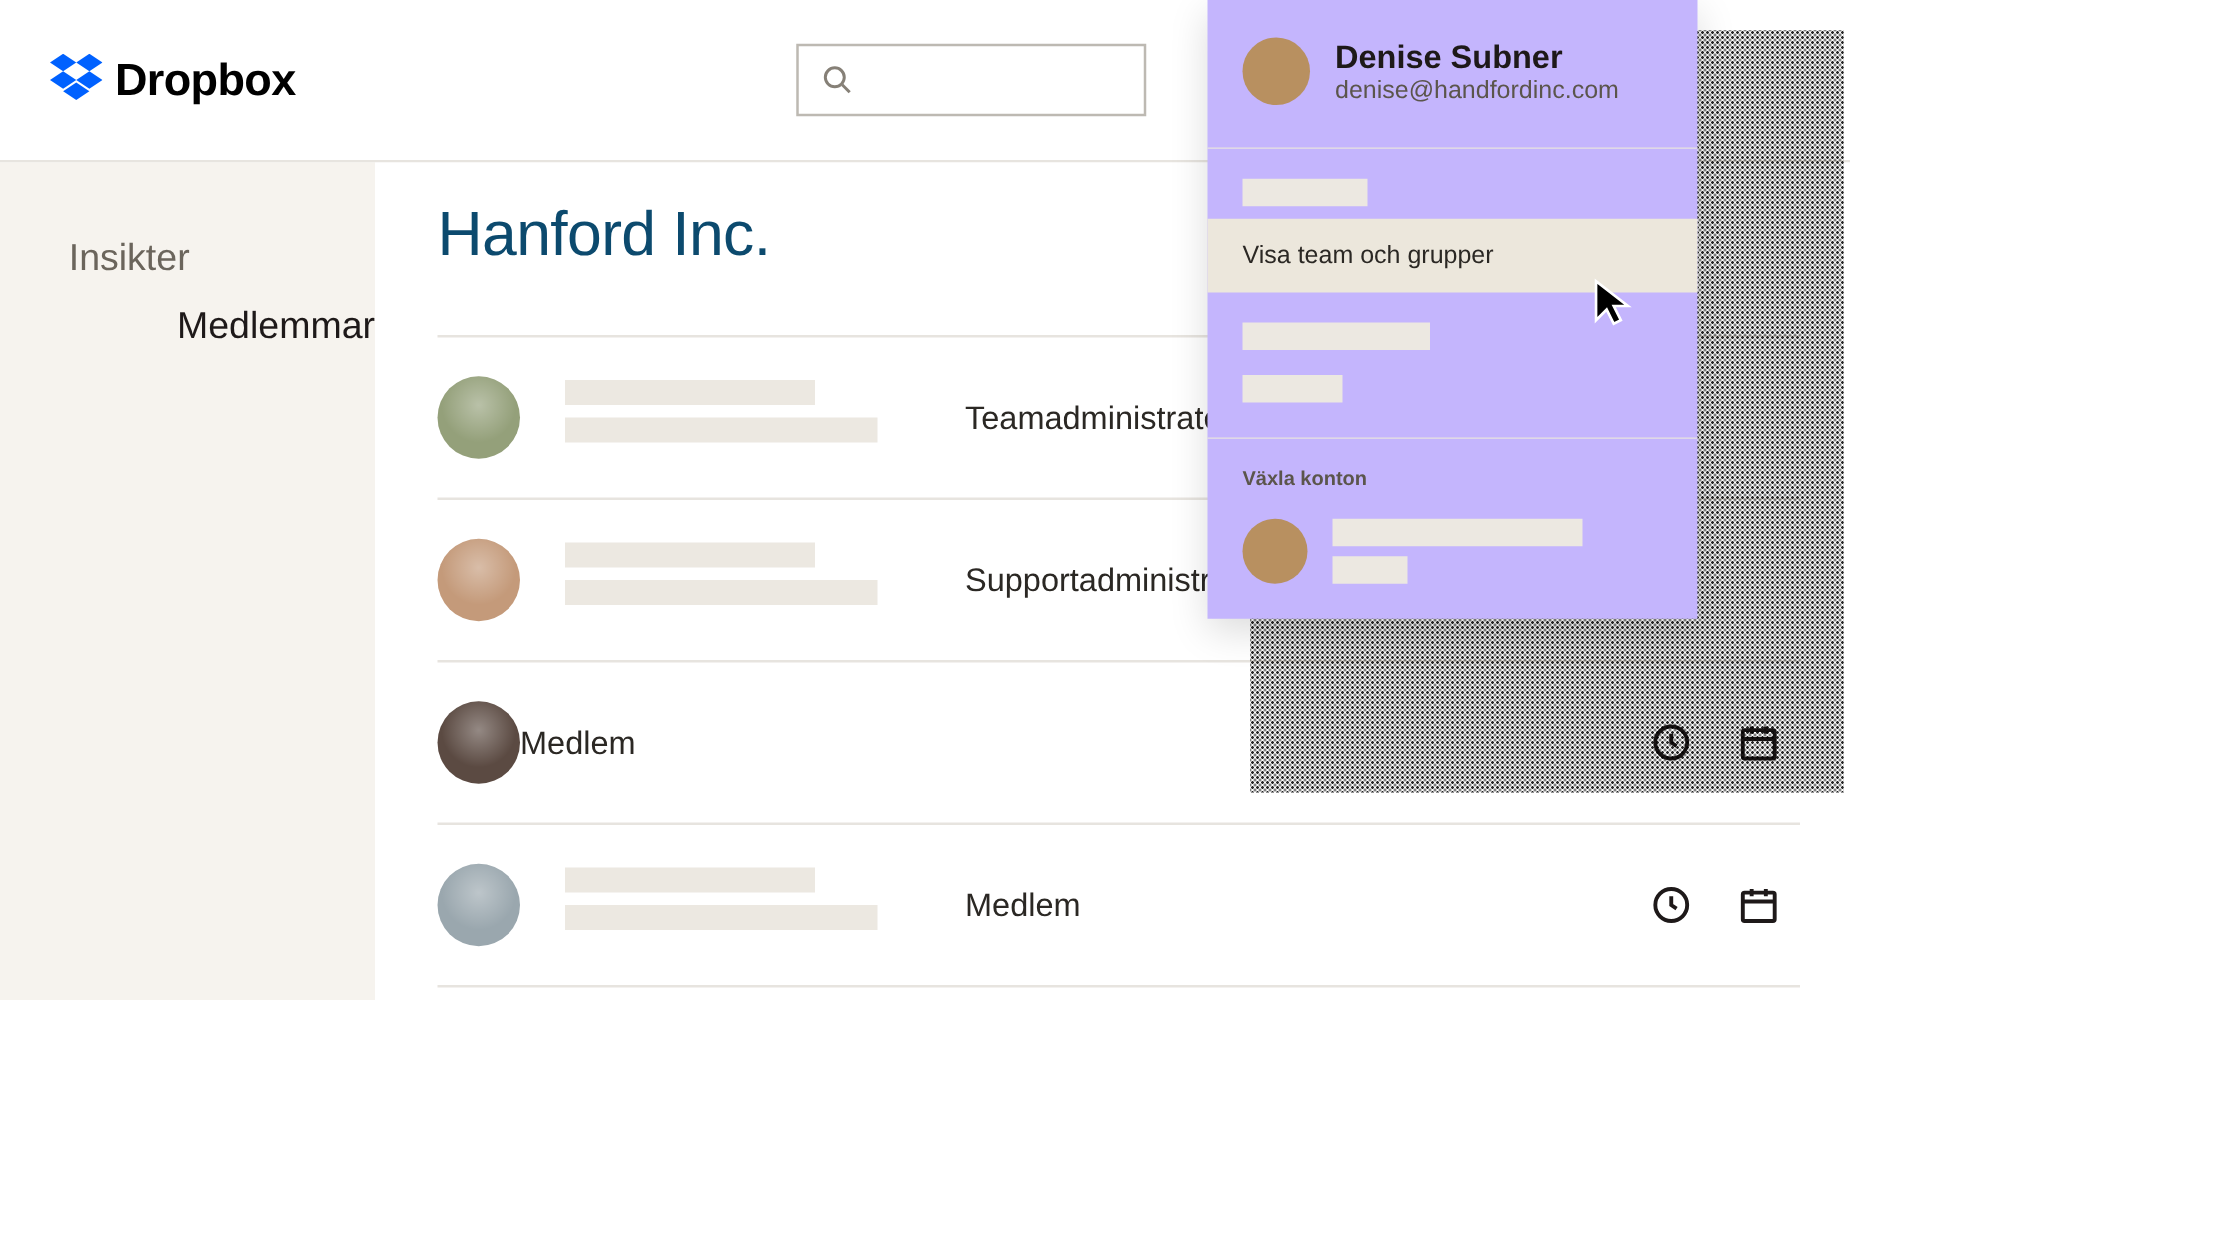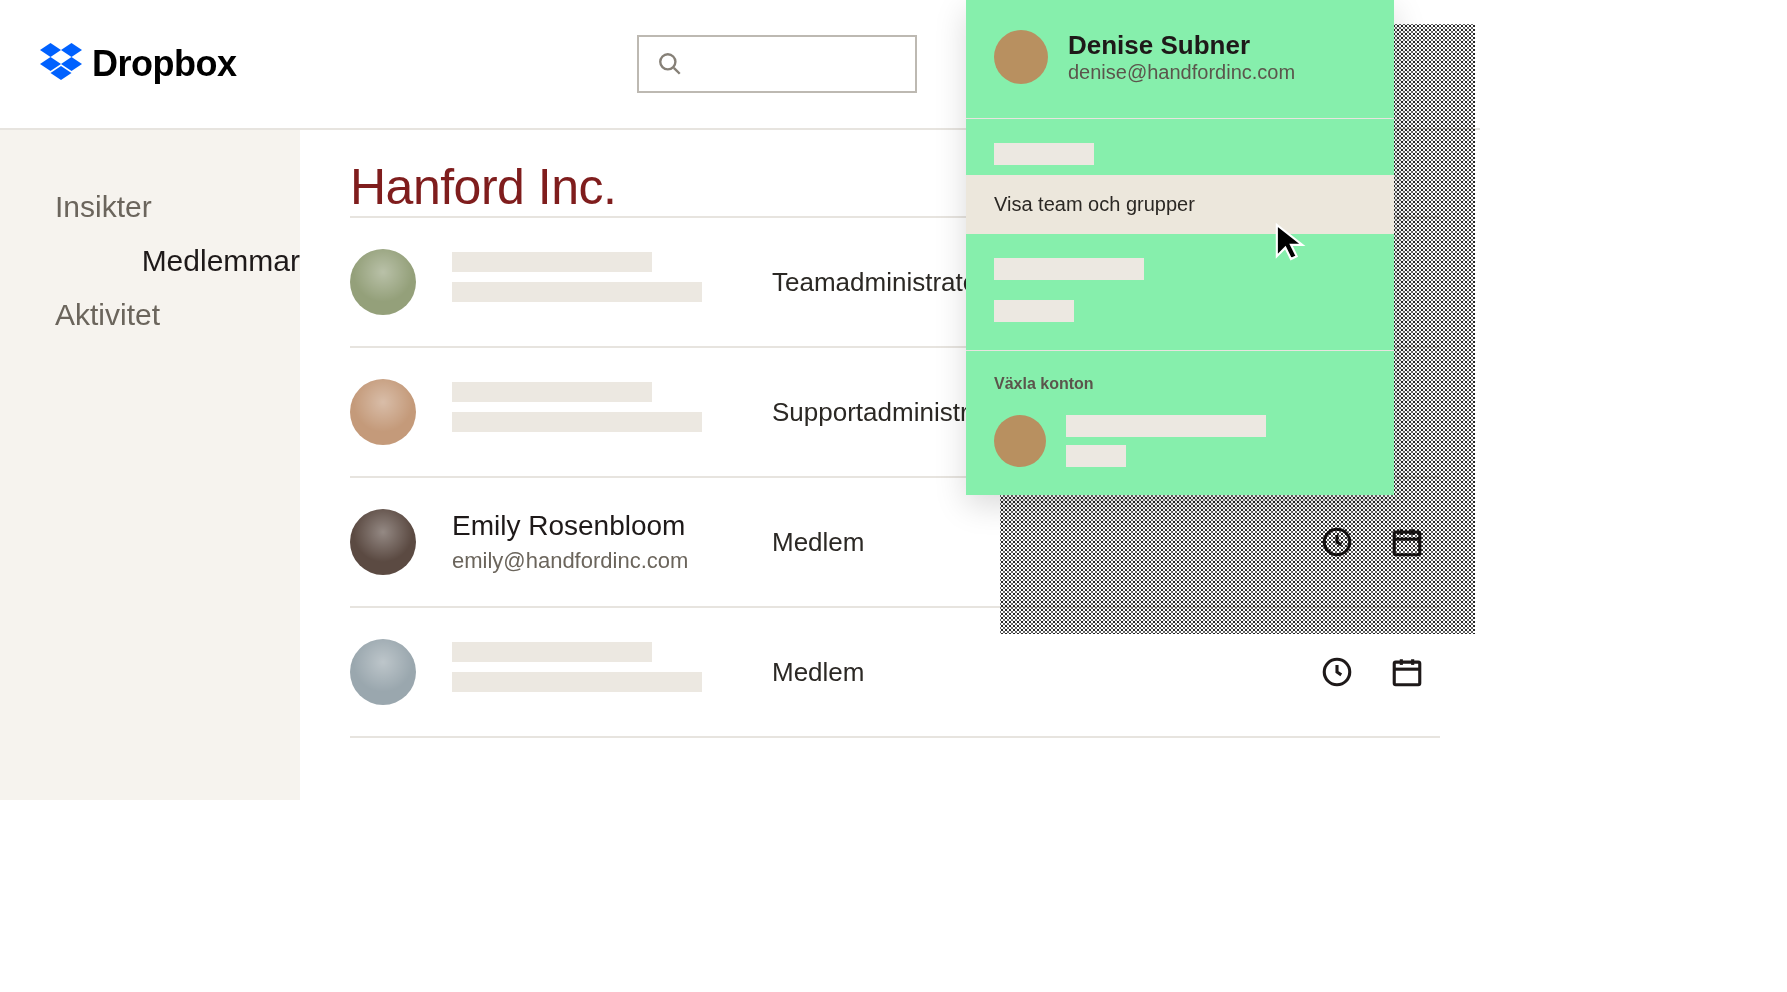--- a/index.html
+++ b/index.html
@@ -71,21 +71,22 @@
     text-align: right;
   }
   .main {
     flex: 1;
     padding: 28px 40px 0 50px;
     background: #fff;
   }
   .page-title {
     font-size: 50px;
     font-weight: 400;
-    color: #7f1d1d;
+    color: #0c4a6e;
+    margin-bottom: 52px;
     letter-spacing: -0.5px;
   }
   .member-row {
     display: flex;
     align-items: center;
     height: 130px;
     border-top: 2px solid #e7e4df;
   }
   .avatar {
     width: 66px;
@@ -151,22 +152,22 @@
     height: 610px;
     background:
       radial-gradient(circle, rgba(0,0,0,0.85) 1px, transparent 1.2px) 0 0/4px 4px,
       radial-gradient(circle, rgba(0,0,0,0.6) 1px, transparent 1.2px) 2px 2px/4px 4px;
     filter: blur(0.4px);
   }
   .dropdown {
     position: absolute;
     top: 0;
     left: 966px;
-    width: 428px;
-    background: #86efac;
+    width: 392px;
+    background: #c4b5fd;
     box-shadow: 0 10px 30px rgba(0,0,0,0.15);
   }
   .dd-header {
     display: flex;
     align-items: center;
     gap: 20px;
     padding: 30px 28px 34px 28px;
   }
   .dd-avatar {
     width: 54px;
@@ -248,21 +249,20 @@
         <circle cx="10" cy="10" r="7"></circle>
         <line x1="15.5" y1="15.5" x2="21" y2="21"></line>
       </svg>
     </div>
   </div>
 
   <div class="body">
     <div class="sidebar">
       <div class="sidebar-item">Insikter</div>
       <div class="sidebar-item active">Medlemmar</div>
-      <div class="sidebar-item">Aktivitet</div>
     </div>
 
     <div class="main">
       <h1 class="page-title">Hanford Inc.</h1>
 
       <div class="member-row">
         <div class="avatar" style="background:#94a07a;"></div>
         <div class="member-info">
           <div class="placeholder-line pl-a"></div>
           <div class="placeholder-line pl-b"></div>
@@ -274,24 +274,20 @@
         <div class="avatar" style="background:#c49a7a;"></div>
         <div class="member-info">
           <div class="placeholder-line pl-a"></div>
           <div class="placeholder-line pl-b"></div>
         </div>
         <div class="member-role">Supportadministratör</div>
       </div>
 
       <div class="member-row">
         <div class="avatar" style="background:#5b4a42;"></div>
-        <div class="member-info">
-          <div class="member-name">Emily Rosenbloom</div>
-          <div class="member-email">emily@handfordinc.com</div>
-        </div>
         <div class="member-role">Medlem</div>
         <div class="member-actions">
           <svg class="action-icon" viewBox="0 0 24 24">
               <circle cx="12" cy="12" r="9"></circle>
               <polyline points="12,7 12,12 15,14"></polyline>
             </svg>
           <svg class="action-icon" viewBox="0 0 24 24">
               <rect x="3" y="5" width="18" height="16" rx="1"></rect>
               <line x1="3" y1="10" x2="21" y2="10"></line>
               <line x1="8" y1="3" x2="8" y2="7"></line>

